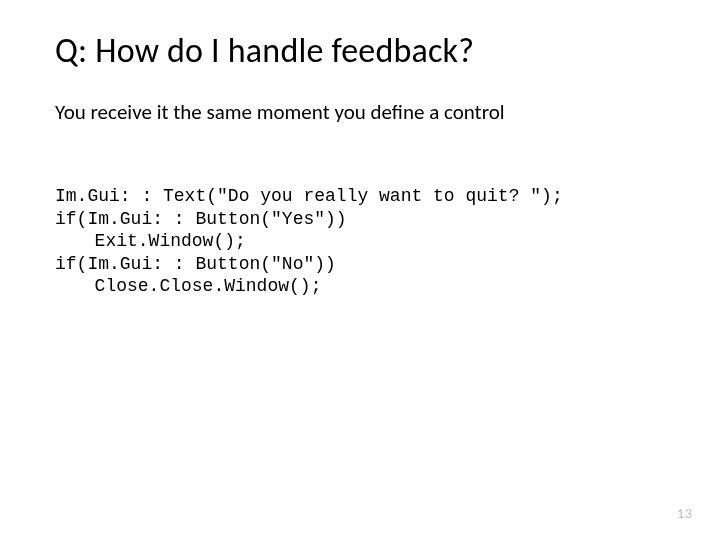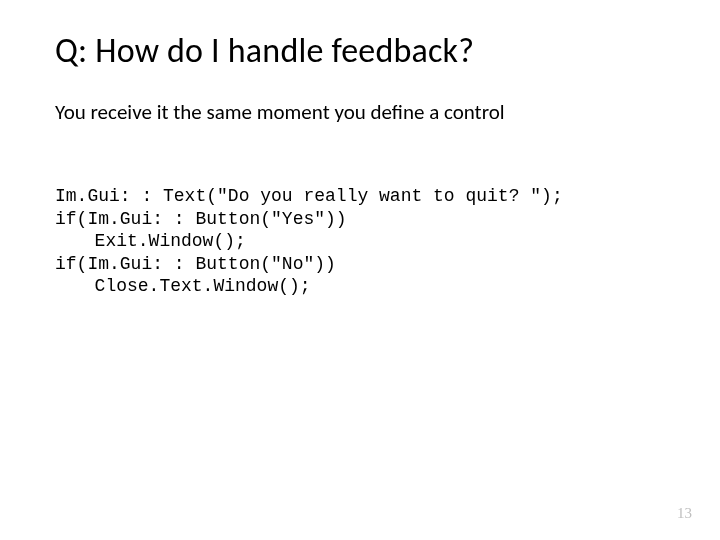--- a/index.html
+++ b/index.html
@@ -35,33 +35,32 @@
     font-size: 18px;
     line-height: 1.25;
     white-space: pre;
   }
   .page-num {
     position: absolute;
     right: 28px;
     bottom: 18px;
     font-size: 15px;
     color: #bfbfbf;
-    font-family: Liberation Serif, serif;
   }
   .indent { display:inline-block; width:2.2em; }
 </style>
 </head>
 <body>
 
 <div class="slide">
 
   <h1 class="title">Q: How do I handle feedback?</h1>
 
   <p class="subtitle">You receive it the same moment you define a control</p>
 
   <div class="code"><span>Im.Gui: : Text("Do you really want to quit? ");</span>
 <span>if(Im.Gui: : Button("Yes"))</span>
 <span class="indent"></span><span>Exit.Window();</span>
 <span>if(Im.Gui: : Button("No"))</span>
-<span class="indent"></span><span>Close.Text.Window();</span></div>
+<span class="indent"></span><span>Close.Close.Window();</span></div>
 
   <div class="page-num">13</div>
 </div>
 
 </body></html>

